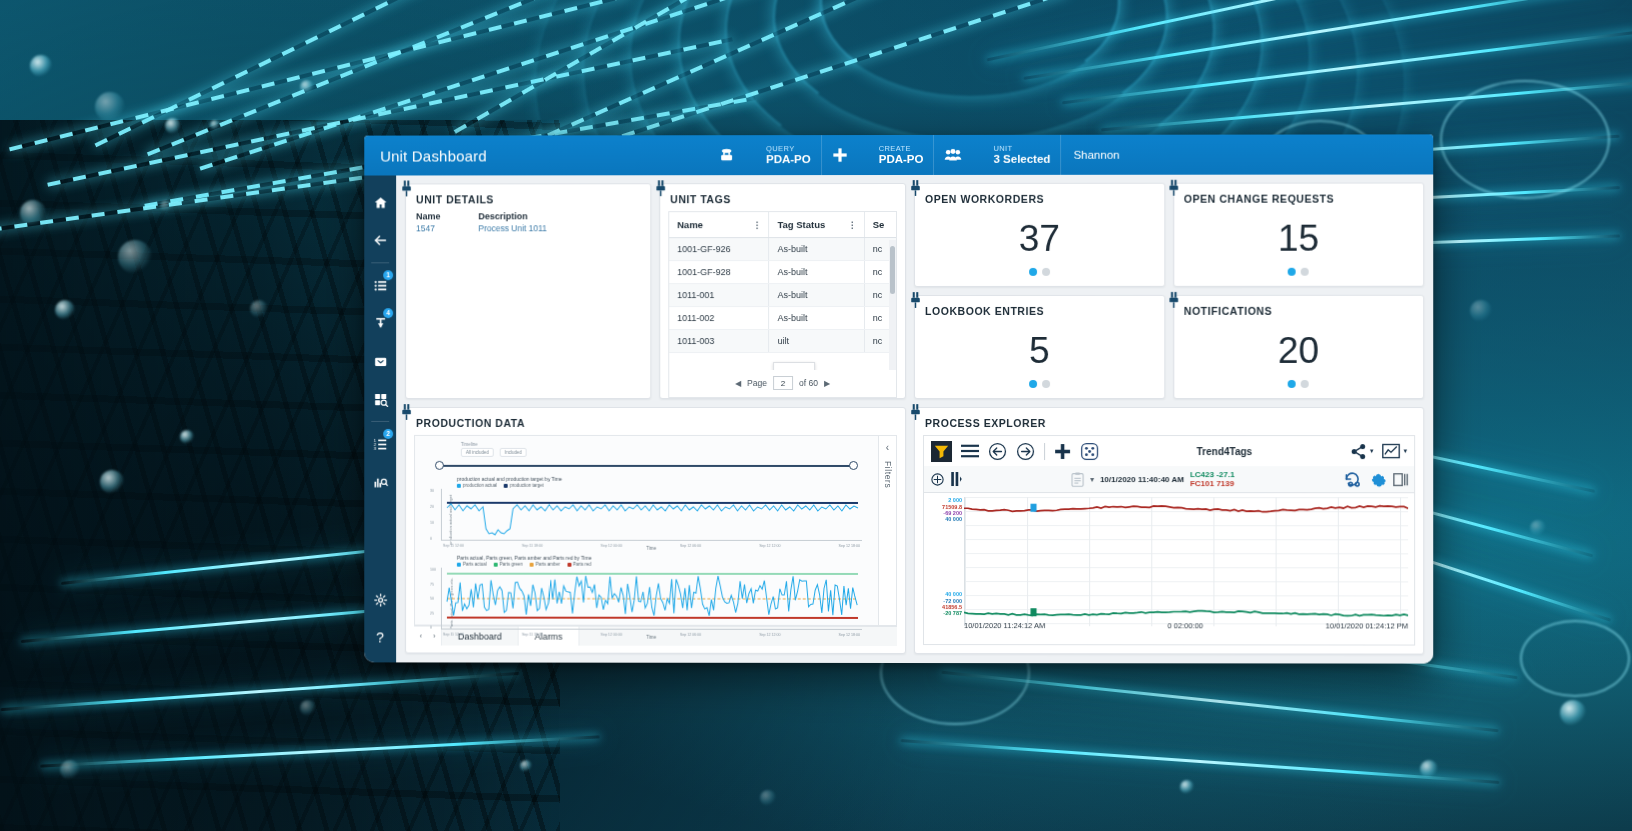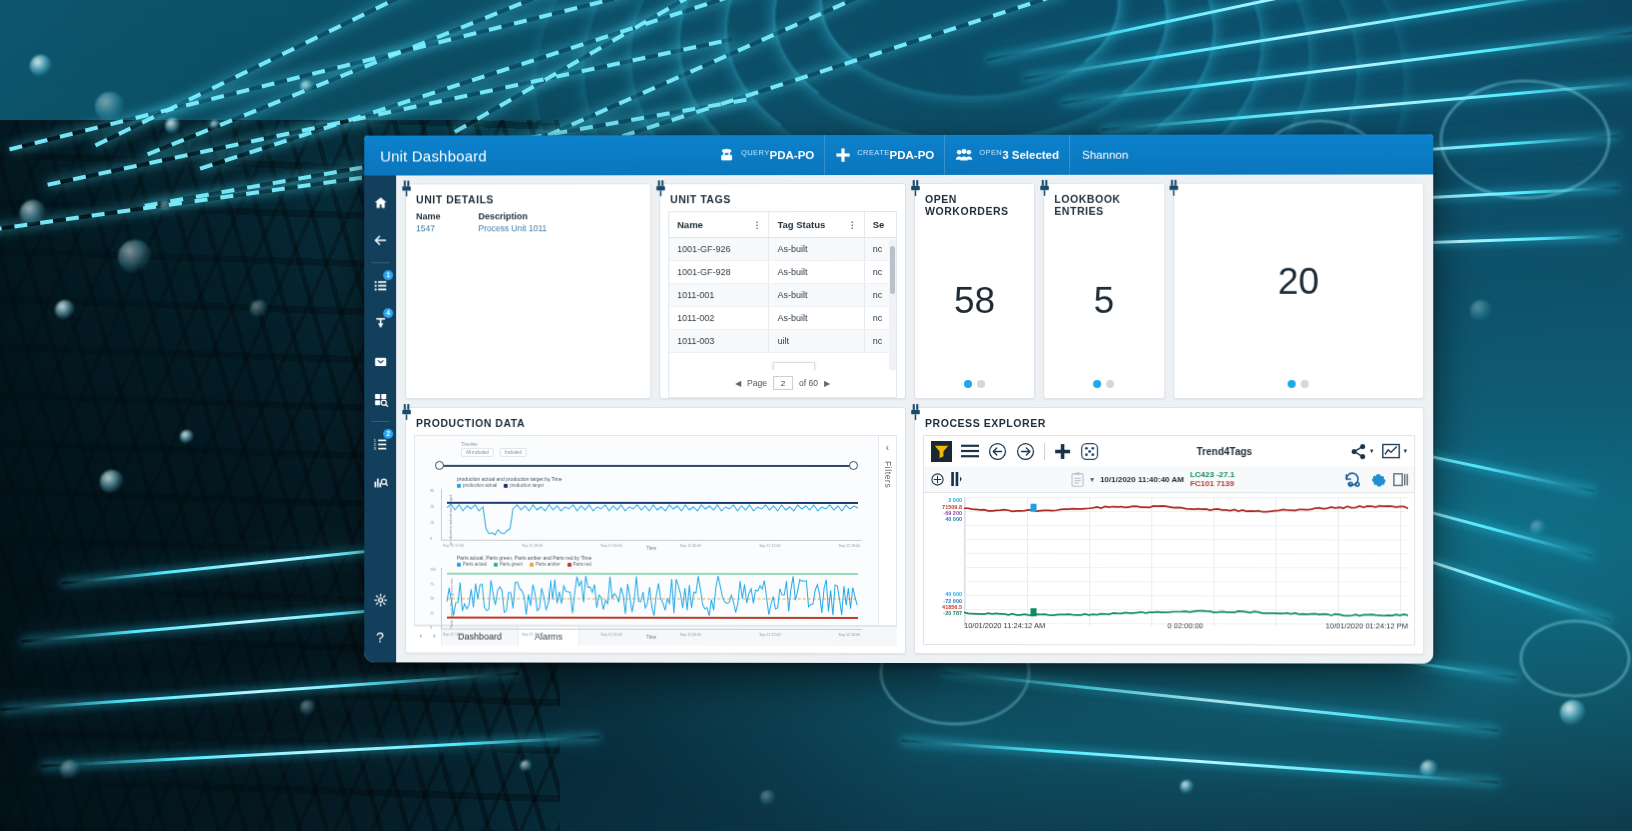--- a/index.html
+++ b/index.html
@@ -103,21 +103,21 @@
   .search-btn {
     width:46px; height:28px; display:flex; align-items:center; justify-content:center;
     margin-left:auto; background:#1a8ed6; cursor:pointer;
   }
   .hdr-actions { display:flex; align-items:center; height:40px; }
   .hact {
     display:flex; align-items:center; gap:6px; padding:0 10px; height:40px;
     border-left:1px solid rgba(255,255,255,.18); cursor:pointer;
   }
   .hact:first-child { border-left:none; }
-  .hact .txt { display:flex; line-height:1.05; }
+  .hact .txt { display:flex; flex-direction:column; line-height:1.05;margin-left:25px; }
   .hact .k { color:#bfe6ff; font-size:7.5px; letter-spacing:.4px; }
   .hact .v { color:#fff; font-size:11.5px; font-weight:bold; }
   .hact .ico { color:#fff; display:flex; }
   .user { color:#fff; font-size:11.5px; padding:0 12px 0 12px; border-left:1px solid rgba(255,255,255,.18); height:40px; display:flex; align-items:center; cursor:pointer;}
 
   
   .body { flex:1 1 auto; display:flex; min-height:0; }
 
   
   .side {
@@ -184,21 +184,21 @@
   .dd-overlay {
     position:absolute; left:104px; top:150px; width:42px; height:23px;
     background:#fff; border:1px solid #dcdfe3; display:flex; align-items:center; justify-content:center;
     box-shadow:0 1px 3px rgba(0,0,0,.16);
   }
   .pager { display:flex; align-items:center; justify-content:center; gap:6px; padding:6px 0 7px 0; font-size:8.5px; color:#46535e; }
   .pager .pg-in { width:20px; height:14px; border:1px solid #c8ced4; text-align:center; font-size:8px; color:#2d3a45; background:#fff; font-family:"Liberation Sans",sans-serif; }
   .pager .arr { color:#5c6974; font-size:8px; cursor:pointer; }
 
   
-  .kpi-col { display:flex; flex-direction:row; gap:8px; flex:1 1 0; min-width:0; }
+  .kpi-col { display:flex; flex-direction:column; gap:8px; flex:1 1 0; min-width:0; }
   .kpi { flex:1 1 0; display:flex; flex-direction:column; }
   .kpi-num { flex:1 1 auto; display:flex; align-items:center; justify-content:center; font-size:37px; color:#1d2b36; font-weight:300; line-height:1; padding-bottom:2px; }
   .dots { display:flex; gap:5px; justify-content:center; padding-bottom:10px; }
   .dot { width:8px; height:8px; border-radius:50%; background:#d2d8dd; }
   .dot.on { background:#1fa8e8; }
 
   
   .prod-body { flex:1 1 auto; margin:0 8px 0 8px; border:1px solid #e3e7eb; display:flex; min-height:0; background:#fbfcfd; }
   .prod-chart { flex:1 1 auto; padding:6px 8px; min-width:0; position:relative; }
   .filters-rail {
@@ -370,21 +370,21 @@
           <svg width="18" height="14" viewBox="0 0 26 18" fill="#ffffff">
             <circle cx="6" cy="5" r="3.3"></circle>
               <circle cx="13" cy="4" r="3.6"></circle>
               <circle cx="20" cy="5" r="3.3"></circle>
             <path d="M1 16c0-3 2.4-5 5-5s5 2 5 5z"></path>
               <path d="M7.5 17c0-3.4 2.5-5.8 5.5-5.8s5.5 2.4 5.5 5.8z"></path>
               <path d="M15 16c0-3 2.4-5 5-5s5 2 5 5z"></path>
           </svg>
         </span>
         <span class="txt">
-          <span class="k">OPEN</span>
+          <span class="k">UNIT</span>
           <span class="v">3 Selected</span>
         </span>
       </div>
       <div class="user">Shannon</div>
     </div>
   </div>
 
   <div class="body">
 
     <div class="side">
@@ -576,21 +576,21 @@
           <div class="card kpi">
             <div class="pin">
               <svg width="13" height="17" viewBox="0 0 14 18" fill="#17496b">
                   <rect x="4" y="0" width="2.2" height="6"></rect>
                   <rect x="7.8" y="0" width="2.2" height="6"></rect>
                   <rect x="2.4" y="6" width="9.2" height="5" rx="1.3"></rect>
                   <rect x="6.2" y="11" width="1.6" height="6"></rect>
                 </svg>
             </div>
             <div class="card-title">OPEN WORKORDERS</div>
-            <div class="kpi-num">58</div>
+            <div class="kpi-num">37</div>
             <div class="dots">
               <span class="dot on"></span>
                 <span class="dot"></span>
             </div>
           </div>
           <div class="card kpi">
             <div class="pin">
               <svg width="13" height="17" viewBox="0 0 14 18" fill="#17496b">
                   <rect x="4" y="0" width="2.2" height="6"></rect>
                   <rect x="7.8" y="0" width="2.2" height="6"></rect>
@@ -610,20 +610,37 @@
         <div class="kpi-col">
           <div class="card kpi">
             <div class="pin">
               <svg width="13" height="17" viewBox="0 0 14 18" fill="#17496b">
                   <rect x="4" y="0" width="2.2" height="6"></rect>
                   <rect x="7.8" y="0" width="2.2" height="6"></rect>
                   <rect x="2.4" y="6" width="9.2" height="5" rx="1.3"></rect>
                   <rect x="6.2" y="11" width="1.6" height="6"></rect>
                 </svg>
             </div>
+            <div class="card-title">OPEN CHANGE REQUESTS</div>
+            <div class="kpi-num">15</div>
+            <div class="dots">
+              <span class="dot on"></span>
+                <span class="dot"></span>
+            </div>
+          </div>
+          <div class="card kpi">
+            <div class="pin">
+              <svg width="13" height="17" viewBox="0 0 14 18" fill="#17496b">
+                  <rect x="4" y="0" width="2.2" height="6"></rect>
+                  <rect x="7.8" y="0" width="2.2" height="6"></rect>
+                  <rect x="2.4" y="6" width="9.2" height="5" rx="1.3"></rect>
+                  <rect x="6.2" y="11" width="1.6" height="6"></rect>
+                </svg>
+            </div>
+            <div class="card-title">NOTIFICATIONS</div>
             <div class="kpi-num">20</div>
             <div class="dots">
               <span class="dot on"></span>
                 <span class="dot"></span>
             </div>
           </div>
         </div>
       </div>
 
       <div class="row2">

